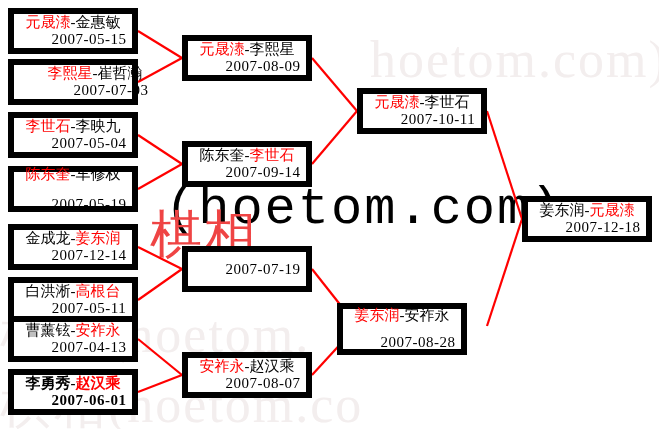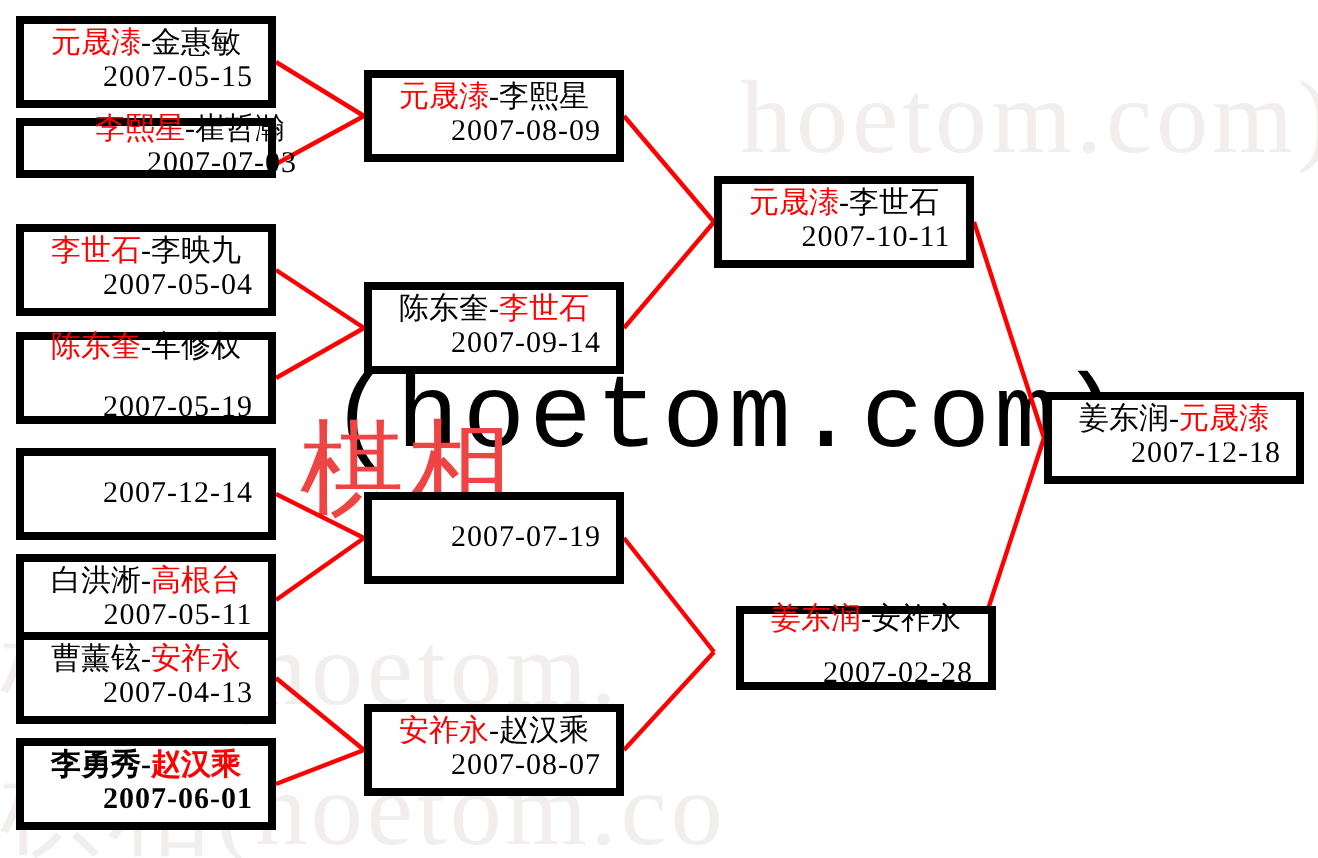--- a/index.html
+++ b/index.html
@@ -34,21 +34,21 @@
   #connector-layer {
     position: absolute;
     left: 0; top: 0;
     width: 659px; height: 429px;
     z-index: 1;
     pointer-events: none;
   }
   .match-box {
     position: absolute;
     box-sizing: border-box;
-    border: 4px solid #404040;
+    border: 6px solid #404040;
     background: #ffffff;
     z-index: 2;
     display: flex;
     flex-direction: column;
     align-items: center;
     justify-content: center;
     line-height: 1.12;
   }
   .players-line {
     font-size: 15px;
@@ -94,33 +94,34 @@
       <line x1="312" y1="375" x2="357" y2="326" stroke="#ff0000" stroke-width="2.2"></line>
       <line x1="487" y1="111" x2="522" y2="219" stroke="#ff0000" stroke-width="2.2"></line>
       <line x1="487" y1="326" x2="522" y2="219" stroke="#ff0000" stroke-width="2.2"></line>
     </svg>
 
   <div id="boxes-layer">
       <div class="match-box" style="left: 8px; top: 8px; width: 130px; height: 46px; border-color: rgb(0, 0, 0);">
         <div class="players-line"><span class="p-win" style="color: rgb(255, 0, 0);">元晟溙</span><span class="p-sep">-</span><span class="p-lose">金惠敏</span></div>
         <div class="date-line">2007-05-15</div>
       </div>
-      <div class="match-box" style="left: 8px; top: 59px; width: 130px; height: 30px; border-color: rgb(0, 0, 0); padding-left: 44px;">
+      <div class="match-box" style="left: 8px; top: 59px; width: 130px; height: 46px; border-color: rgb(0, 0, 0); padding-left: 44px;">
         <div class="players-line"><span class="p-win" style="color: rgb(255, 0, 0);">李熙星</span><span class="p-sep">-</span><span class="p-lose">崔哲瀚</span></div>
         <div class="date-line">2007-07-03</div>
       </div>
       <div class="match-box" style="left: 8px; top: 112px; width: 130px; height: 46px; border-color: rgb(0, 0, 0);">
         <div class="players-line"><span class="p-win" style="color: rgb(255, 0, 0);">李世石</span><span class="p-sep">-</span><span class="p-lose">李映九</span></div>
         <div class="date-line">2007-05-04</div>
       </div>
       <div class="match-box" style="left: 8px; top: 166px; width: 130px; height: 46px; border-color: rgb(0, 0, 0); gap: 13px;">
         <div class="players-line"><span class="p-win" style="color: rgb(255, 0, 0);">陈东奎</span><span class="p-sep">-</span><span class="p-lose">车修权</span></div>
         <div class="date-line">2007-05-19</div>
       </div>
       <div class="match-box" style="left: 8px; top: 224px; width: 130px; height: 46px; border-color: rgb(0, 0, 0);">
+        <div class="players-line"><span class="p-lose">金成龙</span><span class="p-sep">-</span><span class="p-win" style="color: rgb(255, 0, 0);">姜东润</span></div>
         <div class="date-line">2007-12-14</div>
       </div>
       <div class="match-box" style="left: 8px; top: 277px; width: 130px; height: 46px; border-color: rgb(0, 0, 0);">
         <div class="players-line"><span class="p-lose">白洪淅</span><span class="p-sep">-</span><span class="p-win" style="color: rgb(255, 0, 0);">高根台</span></div>
         <div class="date-line">2007-05-11</div>
       </div>
       <div class="match-box" style="left: 8px; top: 316px; width: 130px; height: 46px; border-color: rgb(0, 0, 0);">
         <div class="players-line"><span class="p-lose">曹薰铉</span><span class="p-sep">-</span><span class="p-win" style="color: rgb(255, 0, 0);">安祚永</span></div>
         <div class="date-line">2007-04-13</div>
       </div>
@@ -140,23 +141,23 @@
         <div class="date-line">2007-07-19</div>
       </div>
       <div class="match-box" style="left: 182px; top: 352px; width: 130px; height: 46px; border-color: rgb(0, 0, 0);">
         <div class="players-line"><span class="p-win" style="color: rgb(255, 0, 0);">安祚永</span><span class="p-sep">-</span><span class="p-lose">赵汉乘</span></div>
         <div class="date-line">2007-08-07</div>
       </div>
       <div class="match-box" style="left: 357px; top: 88px; width: 130px; height: 46px; border-color: rgb(0, 0, 0);">
         <div class="players-line"><span class="p-win" style="color: rgb(255, 0, 0);">元晟溙</span><span class="p-sep">-</span><span class="p-lose">李世石</span></div>
         <div class="date-line">2007-10-11</div>
       </div>
-      <div class="match-box" style="left: 368px; top: 303px; width: 130px; height: 42px; border-color: rgb(0, 0, 0); gap: 10px;">
+      <div class="match-box" style="left: 337px; top: 303px; width: 130px; height: 52px; border-color: rgb(0, 0, 0); gap: 10px;">
         <div class="players-line"><span class="p-win" style="color: rgb(255, 0, 0);">姜东润</span><span class="p-sep">-</span><span class="p-lose">安祚永</span></div>
-        <div class="date-line">2007-02-28</div>
+        <div class="date-line">2007-08-28</div>
       </div>
       <div class="match-box" style="left: 522px; top: 196px; width: 130px; height: 46px; border-color: rgb(0, 0, 0);">
         <div class="players-line"><span class="p-lose">姜东润</span><span class="p-sep">-</span><span class="p-win" style="color: rgb(255, 0, 0);">元晟溙</span></div>
         <div class="date-line">2007-12-18</div>
       </div>
     </div>
 
 </div>
 
 </body></html>

